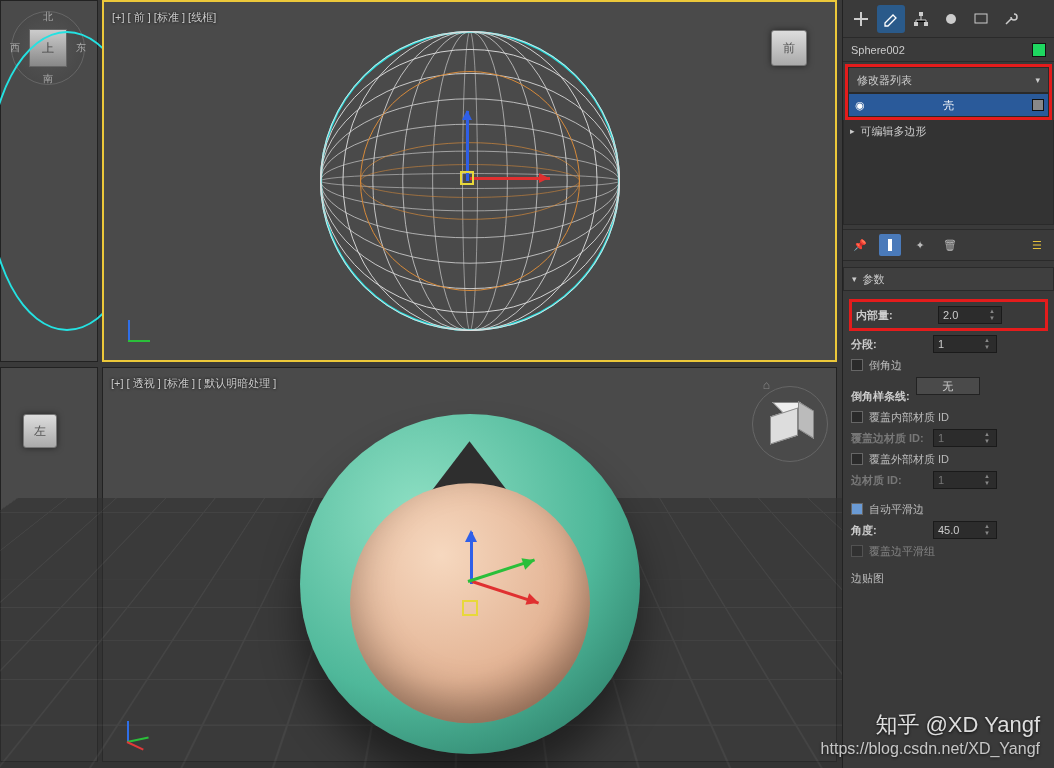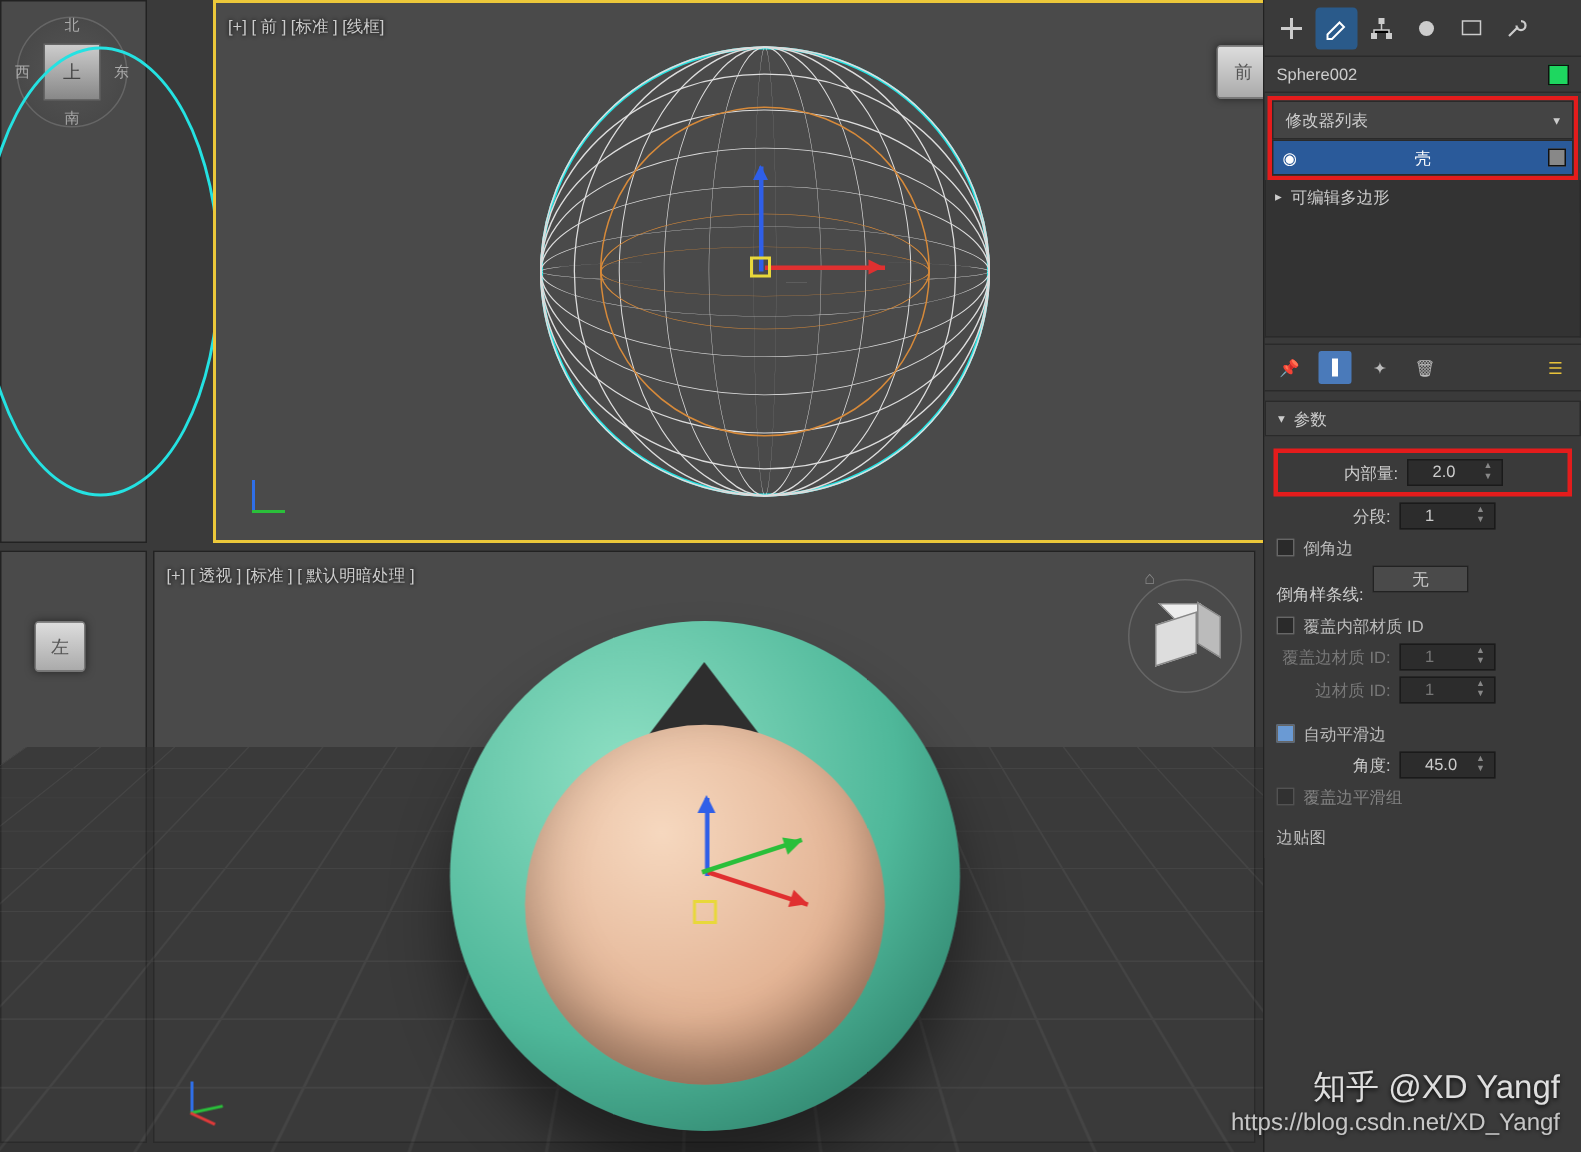--- a/index.html
+++ b/index.html
@@ -1,21 +1,21 @@
 <!DOCTYPE html>
 <html><head>
 <meta charset="utf-8">
 <style>
 * { margin:0; padding:0; box-sizing:border-box; font-family:"Microsoft YaHei",Arial,sans-serif; font-size:11px; }
 body { width:1054px; height:768px; background:#3a3a3a; color:#bbb; position:relative; overflow:hidden; }
 .viewports { position:absolute; left:0; top:0; width:842px; height:768px; }
 .vp { position:absolute; background:#4a4a4a; border:1px solid #222; }
 .vp-tl { left:0; top:0; width:98px; height:362px; background:#4a4a4a; }
 .vp-tr { left:102px; top:0; width:735px; height:362px; }
-.vp-tr.active { border:2px solid #ecc83a;margin-left:40px; }
+.vp-tr.active { border:2px solid #ecc83a; }
 .vp-bl { left:0; top:367px; width:98px; height:395px; background:#4a4a4a; }
 .vp-br { left:102px; top:367px; width:735px; height:395px; }
 .vp-label { position:absolute; top:8px; left:8px; color:#ccc; font-size:11px; text-shadow:0 0 3px #000; }
 .viewcube { position:absolute; top:18px; right:18px; width:56px; height:56px; display:flex; align-items:center; justify-content:center; }
 .cube-face { width:36px; height:36px; background:linear-gradient(#ddd,#aaa); border:1px solid #777; border-radius:3px; display:flex; align-items:center; justify-content:center; color:#555; font-size:12px; box-shadow:0 0 6px rgba(0,0,0,.5); }
 .cube-3d { position:relative; width:40px; height:40px; }
 .cube-3d .f1 { position:absolute; width:28px; height:28px; background:#ddd; border:1px solid #888; transform:skewY(-18deg); left:0; top:8px;}
 .cube-3d .f2 { position:absolute; width:16px; height:28px; background:#bbb; border:1px solid #888; transform:skewY(32deg); left:28px; top:2px;}
 .cube-3d .f3 { position:absolute; width:28px; height:12px; background:#eee; border:1px solid #888; transform:skewX(45deg) rotate(0deg); left:8px; top:-2px;}
 .compass { position:absolute; top:10px; left:10px; width:74px; height:74px; border:1px solid #666; border-radius:50%; background:radial-gradient(#555,#444); display:flex; align-items:center; justify-content:center; }
@@ -84,23 +84,23 @@
 .stack-item .arrow { font-size:9px;}
 .stack-empty { height:82px; background:#333;}
 .pinrow { height:32px; display:flex; align-items:center; padding:0 6px; gap:8px; border-top:1px solid #2a2a2a; margin-top:4px; border-bottom:1px solid #2a2a2a;}
 .pinrow .ico { width:22px; height:22px; display:flex; align-items:center; justify-content:center; color:#bbb; border-radius:2px;}
 .pinrow .ico.active { background:#4a7aba;}
 .sep { flex:1;}
 .rollhdr { height:24px; background:#3f3f3f; border:1px solid #2a2a2a; display:flex; align-items:center; padding:0 8px; color:#ccc; margin-top:6px;}
 .rollhdr:before { content:'▾'; margin-right:6px; font-size:9px;}
 .rollbody { padding:6px 8px; background:#3a3a3a;}
 .prow { display:flex; align-items:center; height:22px; gap:6px;}
-.prow .lbl { width:76px; text-align:right; color:#ccc;}
+.prow .lbl { width:76px; color:#ccc;font-weight:bold;}
 .prow.disabled .lbl, .prow.disabled .spin { color:#777;}
-.spin { display:flex; align-items:center; width:64px; height:18px; background:#2c2c2c; border:1px solid #1a1a1a; padding:0 16px; color:#ccc; position:relative;}
+.spin { display:flex; align-items:center; width:64px; height:18px; background:#2c2c2c; border:1px solid #1a1a1a; padding:0 4px; color:#ccc; position:relative;}
 .spin .arrows { position:absolute; right:2px; top:1px; width:10px; display:flex; flex-direction:column;}
 .spin .arrows span { font-size:6px; line-height:7px; color:#888;}
 .chk { display:flex; align-items:center; gap:6px; height:20px;}
 .chk .box { width:12px; height:12px; border:1px solid #666; background:#2a2a2a;}
 .chk.checked .box { background:#6a9ad4;}
 .redbox2 { border:3px solid #e41c1c; padding:2px 4px; margin:2px -2px;}
 .btn-none { width:64px; height:18px; background:#4a4a4a; border:1px solid #222; display:flex; align-items:center; justify-content:center; color:#ccc;}
 .right-edge-arc { position:absolute; left:-56px; top:330px; width:120px; height:480px; border:2px solid #24e2e2; border-radius:50%; border-right-color:transparent; border-top-color:transparent; transform:rotate(5deg);}
 .watermark { position:absolute; right:14px; bottom:10px; color:rgba(255,255,255,.85); text-align:right; text-shadow:0 1px 3px rgba(0,0,0,.8);}
 .watermark .l1 { font-size:22px; font-weight:300;}
@@ -308,20 +308,24 @@
     <div class="prow disabled">
       <span class="lbl">覆盖边材质 ID:</span>
       <div class="spin">
           <span>1</span>
           <div class="arrows">
             <span>▲</span>
             <span>▼</span>
           </div>
         </div>
     </div>
+    <div class="chk">
+        <span class="box"></span>
+        <span>覆盖外部材质 ID</span>
+      </div>
     <div class="prow disabled">
       <span class="lbl">边材质 ID:</span>
       <div class="spin">
           <span>1</span>
           <div class="arrows">
             <span>▲</span>
             <span>▼</span>
           </div>
         </div>
     </div>

